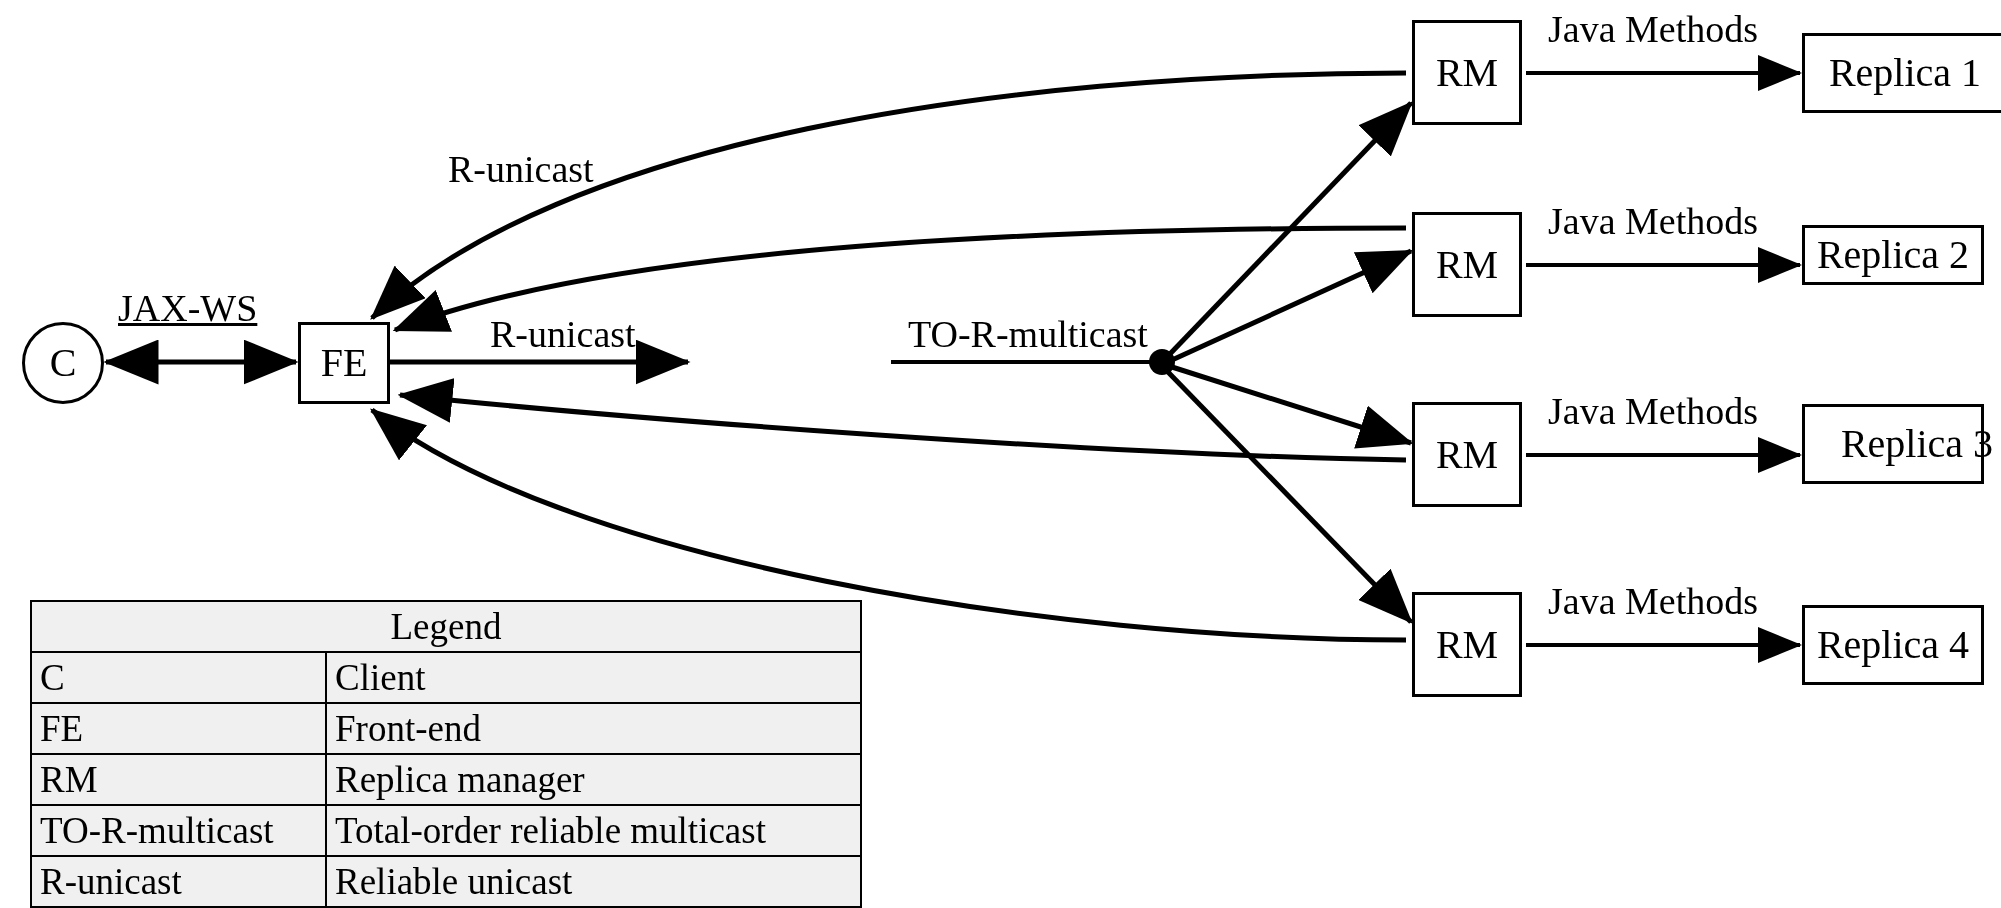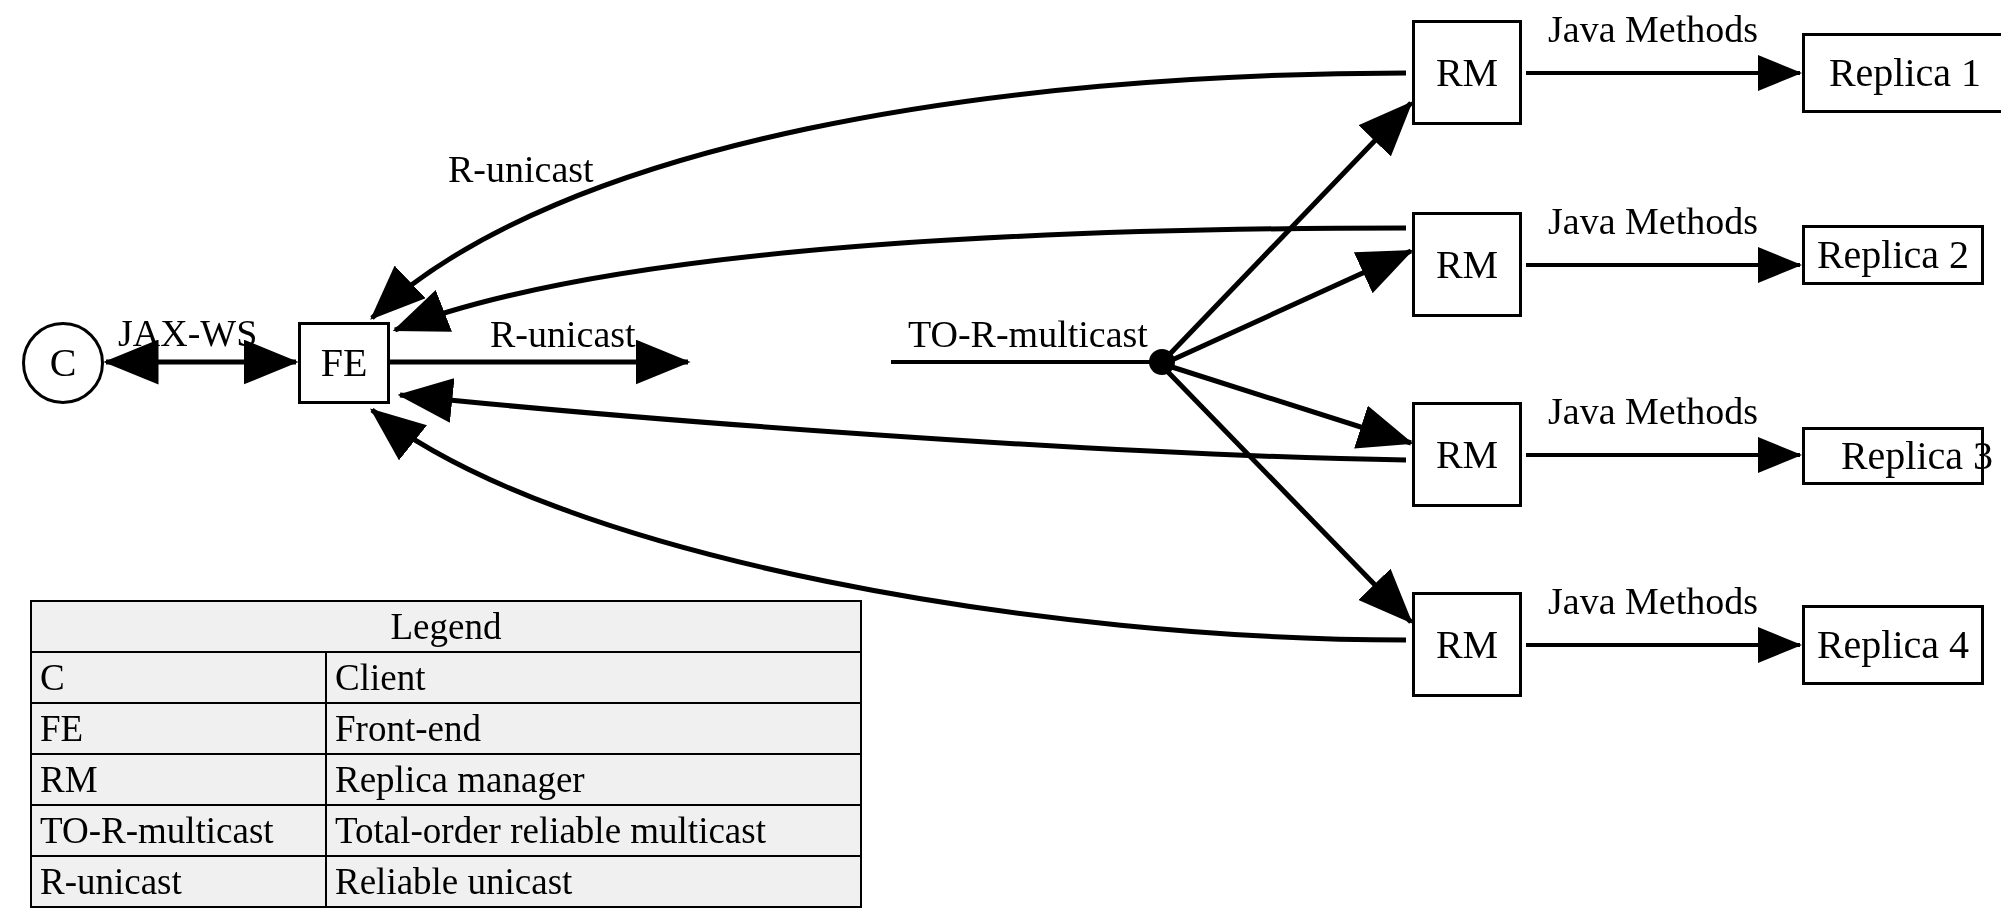--- a/index.html
+++ b/index.html
@@ -97,28 +97,28 @@
   <div class="node" style="left:1412px;top:592px;width:110px;height:105px;">
     <span>RM</span>
   </div>
 
   <div class="node" style="left:1802px;top:33px;width:206px;height:80px;">
     <span>Replica 1</span>
   </div>
   <div class="node" style="left:1802px;top:225px;width:182px;height:60px;">
     <span>Replica 2</span>
   </div>
-  <div class="node" style="left:1802px;top:427px;width:182px;height:58px;padding-left:48px;">
+  <div class="node" style="left:1802px;top:404px;width:182px;height:80px;padding-left:48px;">
     <span>Replica 3</span>
   </div>
   <div class="node" style="left:1802px;top:605px;width:182px;height:80px;align-items:center;">
     <span>Replica 4</span>
   </div>
 
-  <div class="edge-label" style="left:118px;top:314px;">JAX-WS</div>
+  <div class="edge-label" style="left:118px;top:289px;text-decoration:underline;">JAX-WS</div>
 
   <div class="edge-label" style="left:448px;top:150px;">R-unicast</div>
 
   <div class="edge-label" style="left:490px;top:315px;">R-unicast</div>
 
   <div class="edge-label" style="left:908px;top:315px;">TO-R-multicast</div>
 
   <div class="edge-label" style="left:1548px;top:10px;">Java Methods</div>
   <div class="edge-label" style="left:1548px;top:202px;">Java Methods</div>
   <div class="edge-label" style="left:1548px;top:392px;">Java Methods</div>

